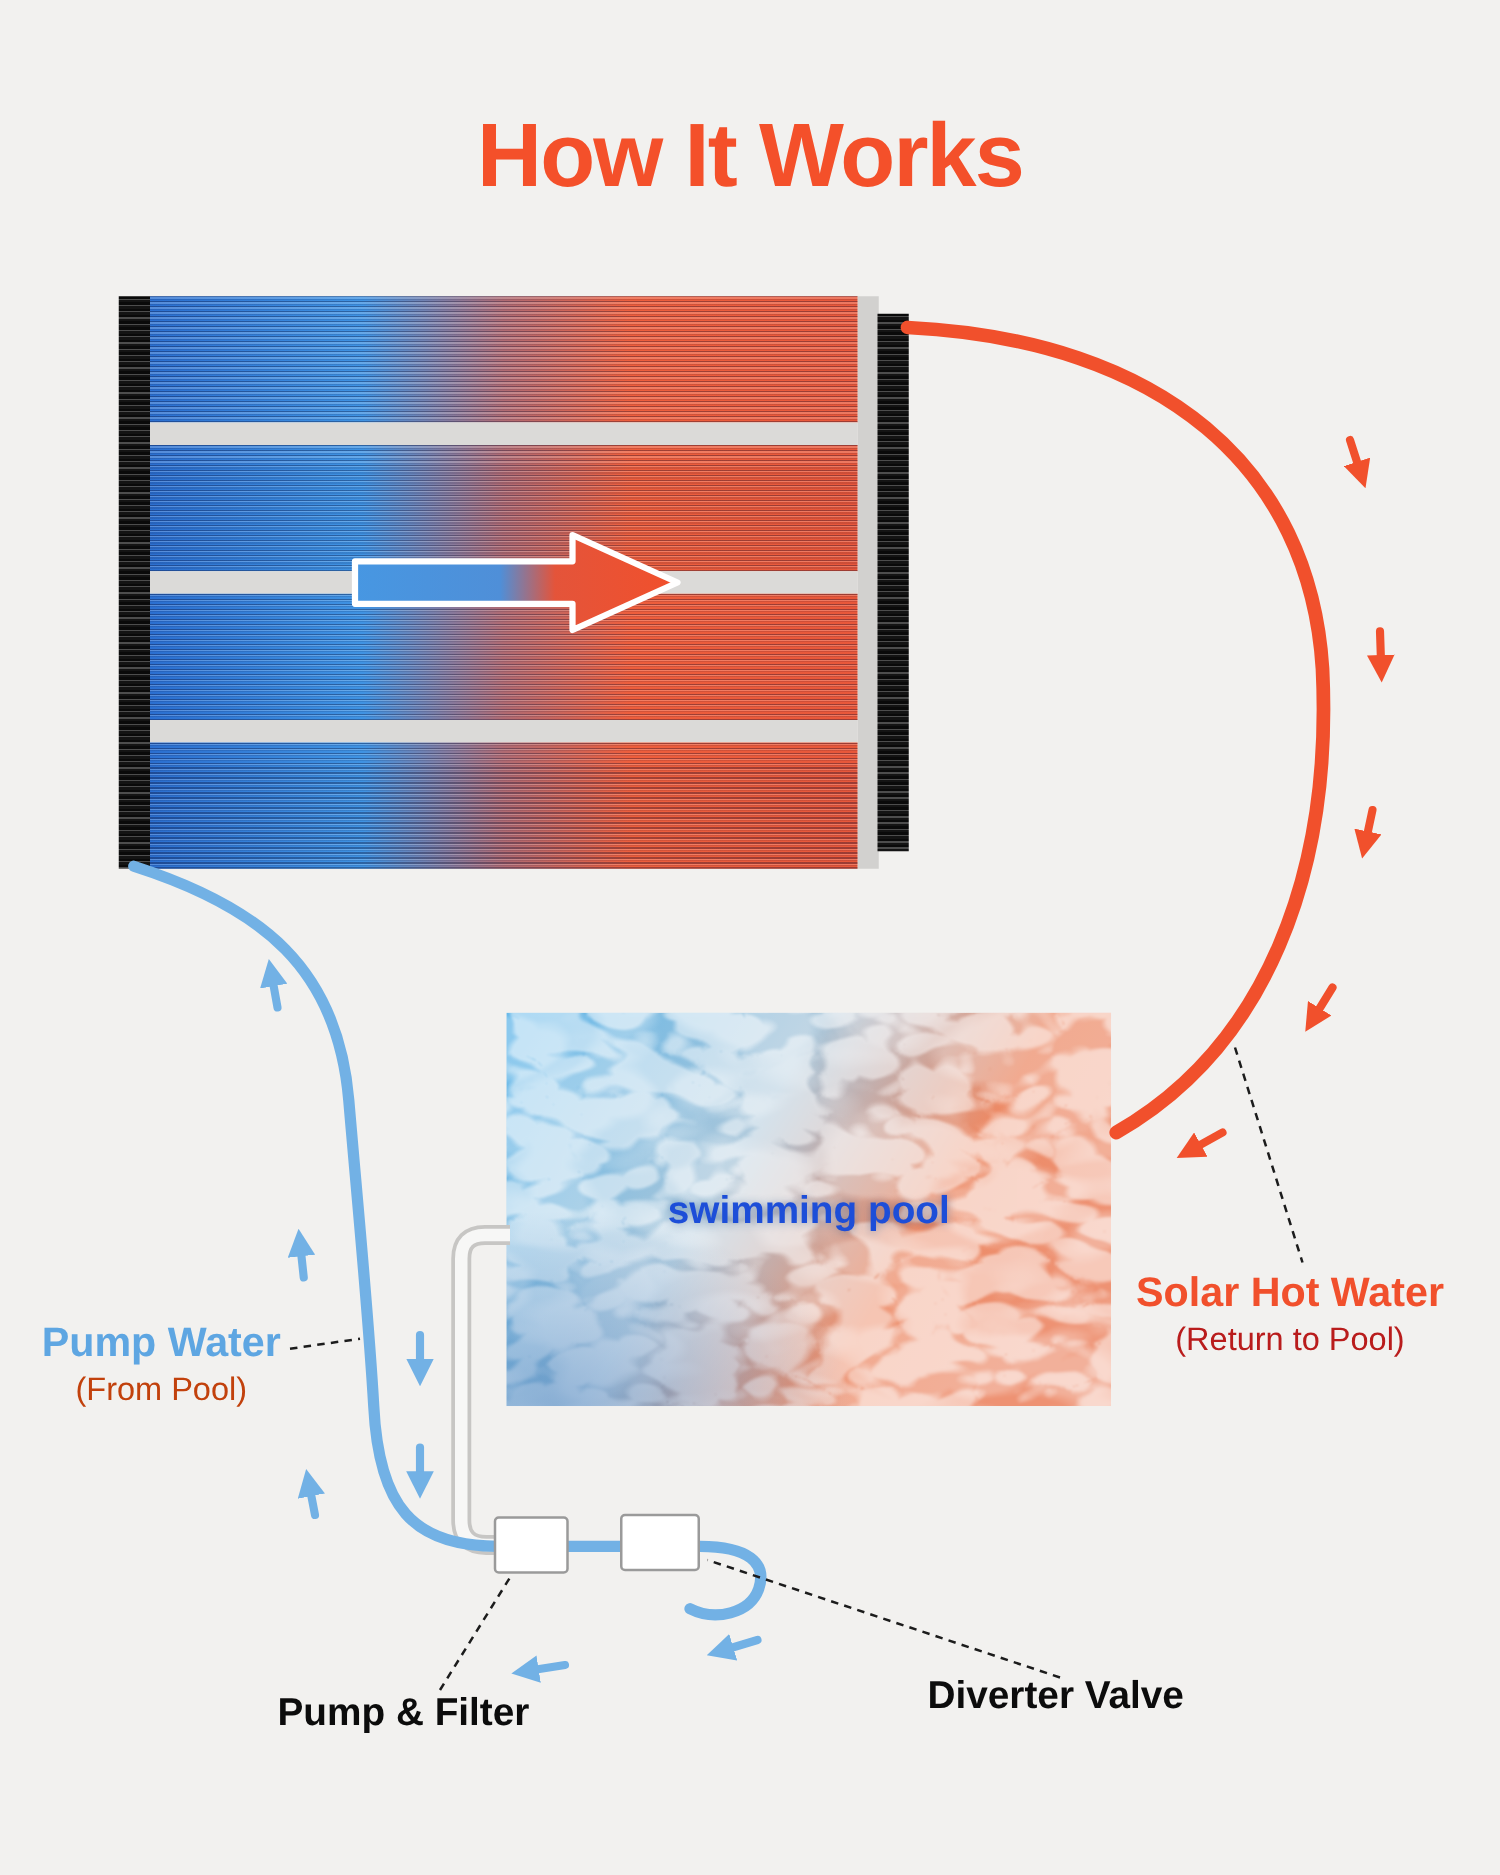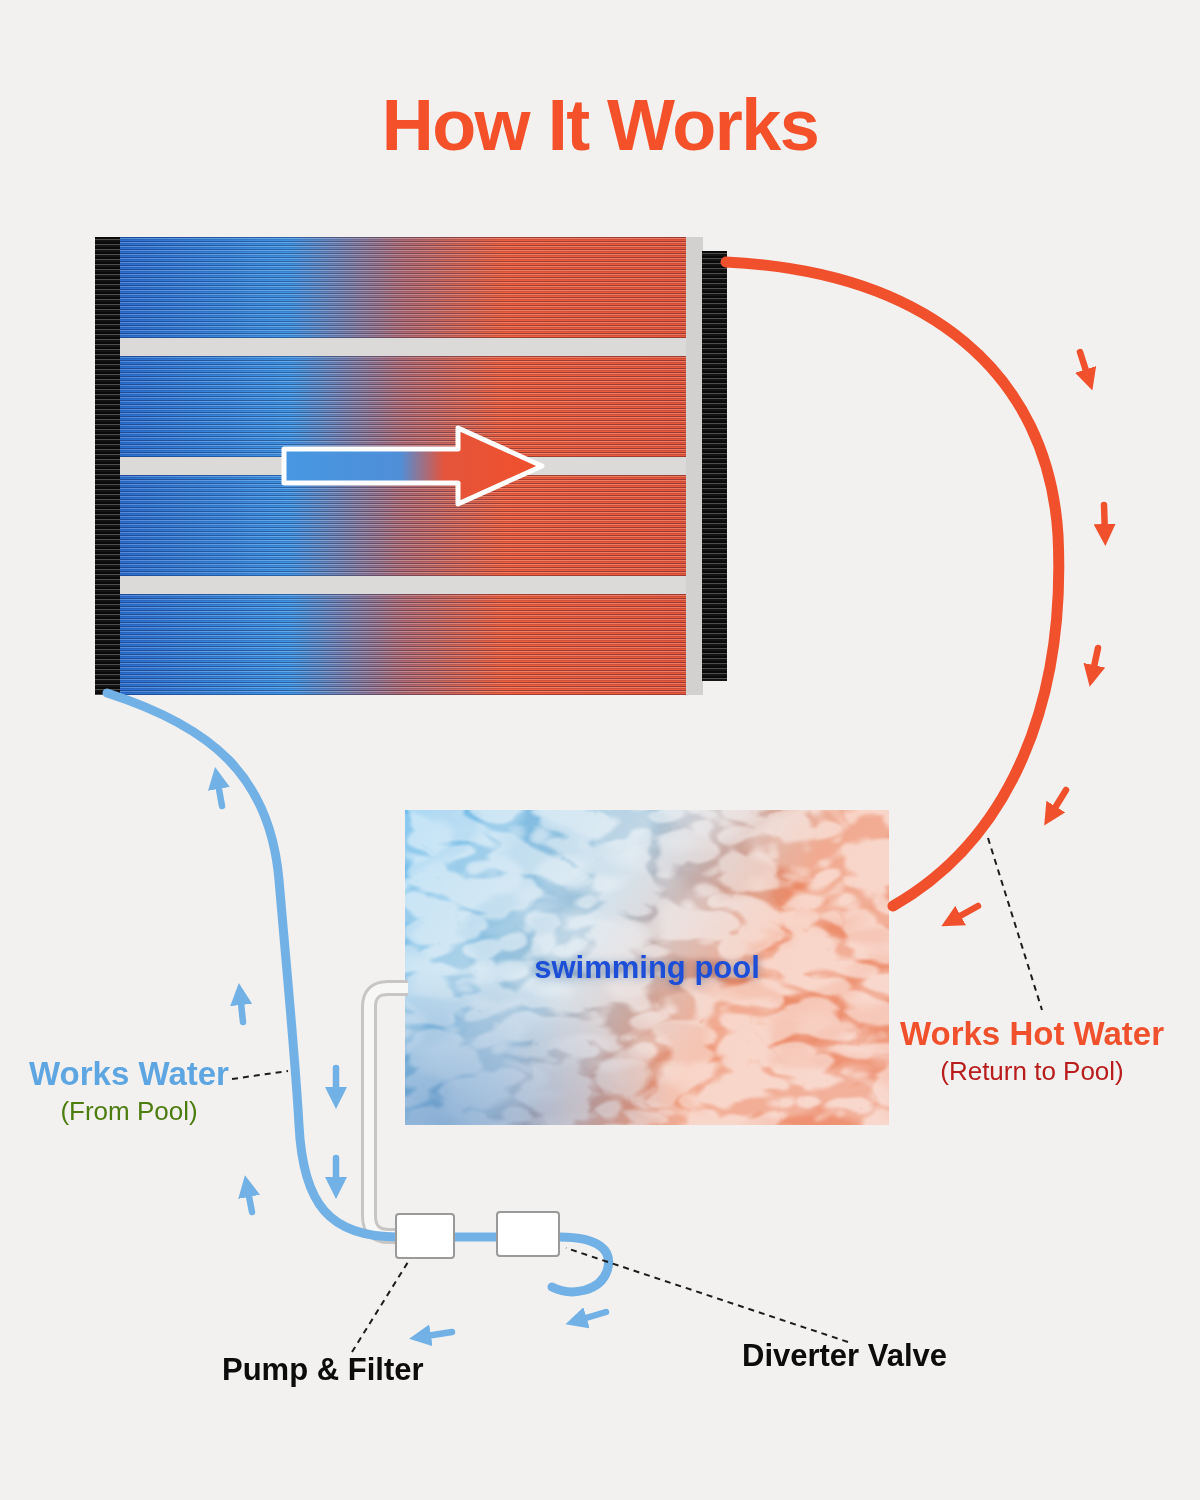--- a/index.html
+++ b/index.html
@@ -34,21 +34,21 @@
               display:flex;align-items:center;justify-content:center;
               font-size:31px;font-weight:bold;color:#1d4ed8;
               text-shadow:0 1px 8px rgba(20,70,130,.45);}
 
   
   .ann{position:absolute;text-align:center;}
   .ann .t1{font-size:33px;font-weight:bold;line-height:1.1;}
   .ann .t2{font-size:26px;margin-top:4px;}
   .cool{left:20px;top:1056px;width:218px;}
   .cool .t1{color:#5ea6e2;}
-  .cool .t2{color:#4d7c0f;}
+  .cool .t2{color:#c2410c;}
   .hot{left:898px;top:1016px;width:268px;}
   .hot .t1{color:#f1502c;}
   .hot .t2{color:#b91c1c;}
   .plain{font-size:31px;font-weight:bold;color:#0c0c0c;white-space:nowrap;}
   .pump{left:222px;top:1352px;}
   .divv{left:742px;top:1338px;}
 </style>
 </head>
 <body>
 
@@ -157,25 +157,25 @@
 
     <g stroke="#1c1c1c" stroke-width="2" stroke-dasharray="6 5" fill="none">
       <path d="M 232 1079 L 288 1071"></path>
       <path d="M 988 838 L 1042 1010"></path>
       <path d="M 352 1352 L 408 1262"></path>
       <path d="M 848 1342 L 566 1248"></path>
     </g>
   </svg>
 
   <div class="ann cool">
-    <div class="t1">Works Water</div>
+    <div class="t1">Pump Water</div>
     <div class="t2">(From Pool)</div>
   </div>
 
   <div class="ann hot">
-    <div class="t1">Works Hot Water</div>
+    <div class="t1">Solar Hot Water</div>
     <div class="t2">(Return to Pool)</div>
   </div>
 
   <div class="ann plain pump">Pump &amp; Filter</div>
   <div class="ann plain divv">Diverter Valve</div>
 
 </div>
 
 </body></html>

